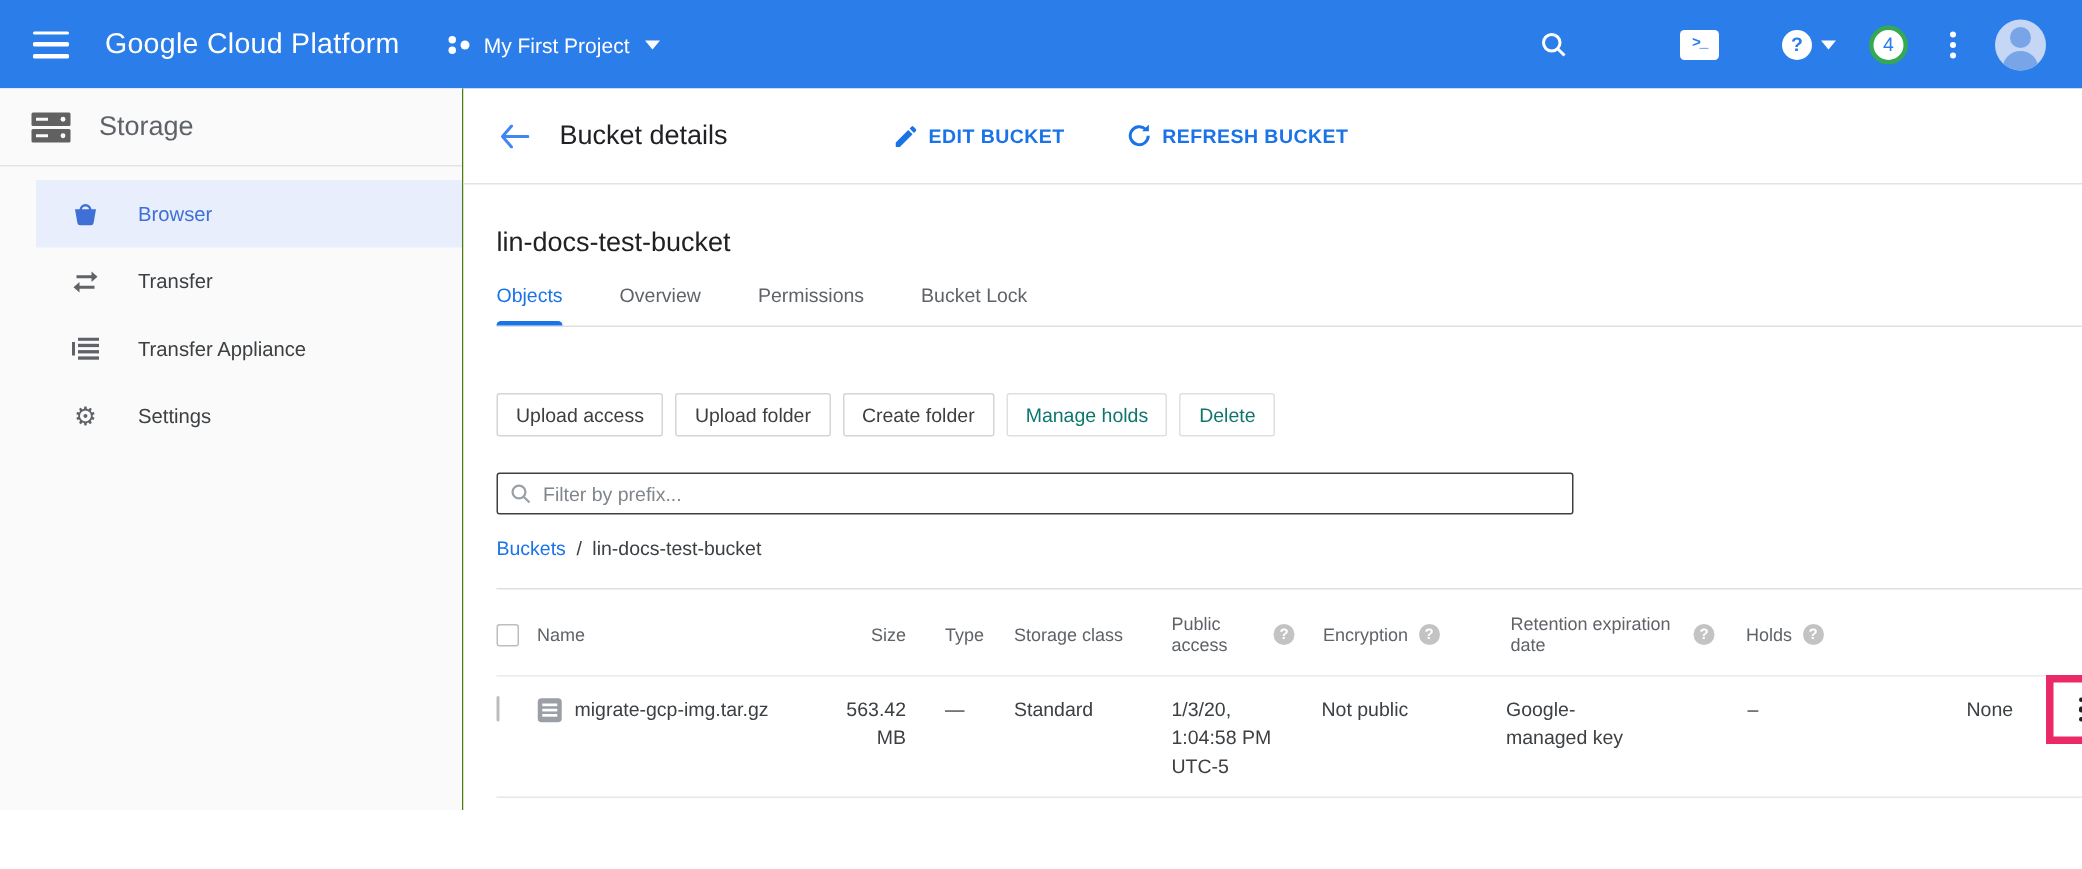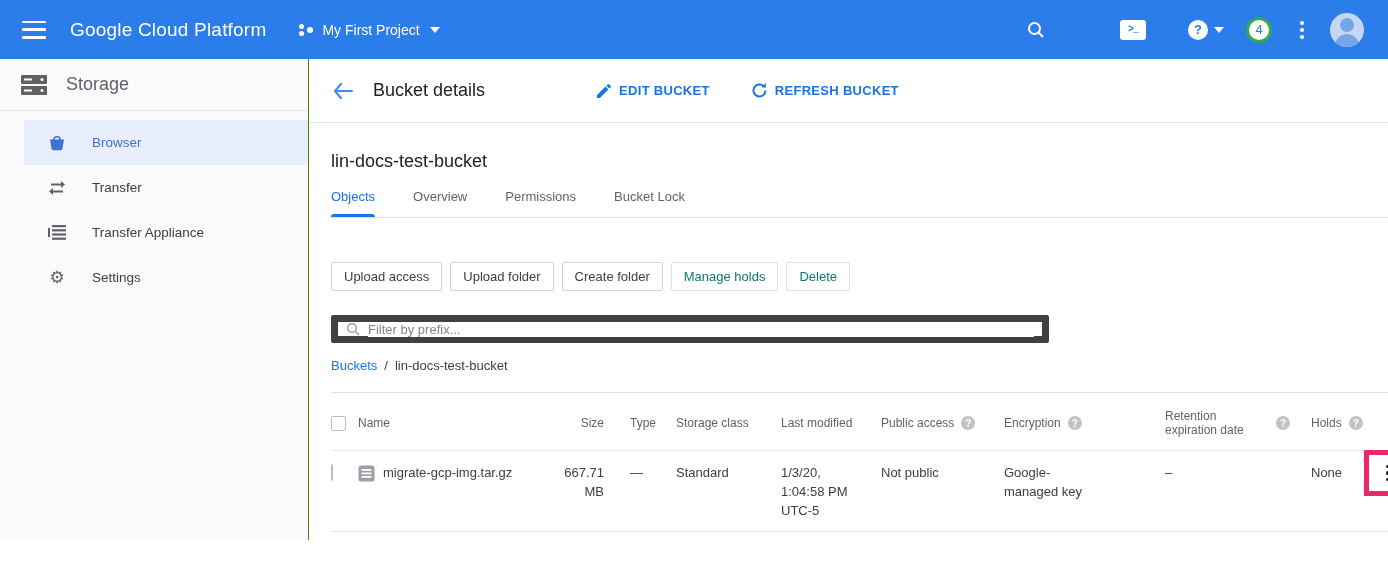--- a/index.html
+++ b/index.html
@@ -63,21 +63,21 @@
   .tab { font-size:13px; color:#5f6368; padding-bottom:13px; cursor:pointer; position:relative; }
   .tab.active { color:var(--c-link,#1a73e8); }
   .tab.active::after { content:""; position:absolute; left:0; right:0; bottom:0; height:3px;
                        background:var(--c-link,#1a73e8); border-radius:3px 3px 0 0; }
 
   .btn-row { margin-top:44px; display:flex; gap:8px; }
   .btn { background:#fff; border:1px solid #d5d5d5; border-radius:2px; padding:6px 12px; font-size:13px;
          color:#3c4043; cursor:pointer; font-family:inherit; }
   .btn:disabled { color:#0f766e; border-color:#e0e0e0; cursor:default; }
 
-  .filter-wrap { margin-top:24px; width:718px; height:28px; border:7px solid #404040; border-radius:2px;
+  .filter-wrap { margin-top:24px; width:718px; height:28px; border:1px solid #404040; border-radius:2px;
                  display:flex; align-items:center; padding:0 8px; background:#fff; }
   .filter-input { border:none; outline:none; flex:1; font-size:13px; color:#3c4043; margin-left:8px; font-family:inherit; }
   .filter-input::placeholder { color:#80868b; }
 
   .breadcrumb { margin-top:15px; font-size:13px; color:#3c4043; display:flex; gap:7px; align-items:center; }
   .breadcrumb .link { color:var(--c-link,#1a73e8); cursor:pointer; }
 
   
   .table { width:1058px; margin-top:19px; }
   .tgrid { display:grid;
@@ -266,21 +266,20 @@
 
       <div class="table">
         <div class="tgrid thead">
           <div class="cell c-check">
               <span class="checkbox"></span>
             </div>
           <div class="cell c-name">Name</div>
           <div class="cell c-size">Size</div>
           <div class="cell c-type">Type</div>
           <div class="cell c-class">Storage class</div>
-          <div class="cell c-mod">Last modified</div>
           <div class="cell c-pub">
             <span>Public access</span>
             <span class="help-dot">?</span>
           </div>
           <div class="cell c-enc">
             <span>Encryption</span>
             <span class="help-dot">?</span>
           </div>
           <div class="cell c-ret">
             <span>Retention expiration date</span>
@@ -299,21 +298,21 @@
             <span class="name-cell">
               <svg width="17" height="17" viewBox="0 0 17 17" style="margin-top:1px;">
                 <rect x="0.5" y="0.5" width="16" height="16" rx="2.5" fill="#9aa0a6"></rect>
                 <rect x="3.5" y="4" width="10" height="1.8" fill="#fff"></rect>
                 <rect x="3.5" y="7.5" width="10" height="1.8" fill="#fff"></rect>
                 <rect x="3.5" y="11" width="10" height="1.8" fill="#fff"></rect>
               </svg>
               <span>migrate-gcp-img.tar.gz</span>
             </span>
           </div>
-          <div class="cell c-size">667.71 MB</div>
+          <div class="cell c-size">563.42 MB</div>
           <div class="cell c-type">—</div>
           <div class="cell c-class">Standard</div>
           <div class="cell c-mod">1/3/20, 1:04:58 PM UTC-5</div>
           <div class="cell c-pub">Not public</div>
           <div class="cell c-enc"><span class="enc-text">Google-managed key</span></div>
           <div class="cell c-ret">–</div>
           <div class="cell c-holds">None</div>
           <div class="cell">
             <span class="row-menu-box">
               <span class="row-dots">

